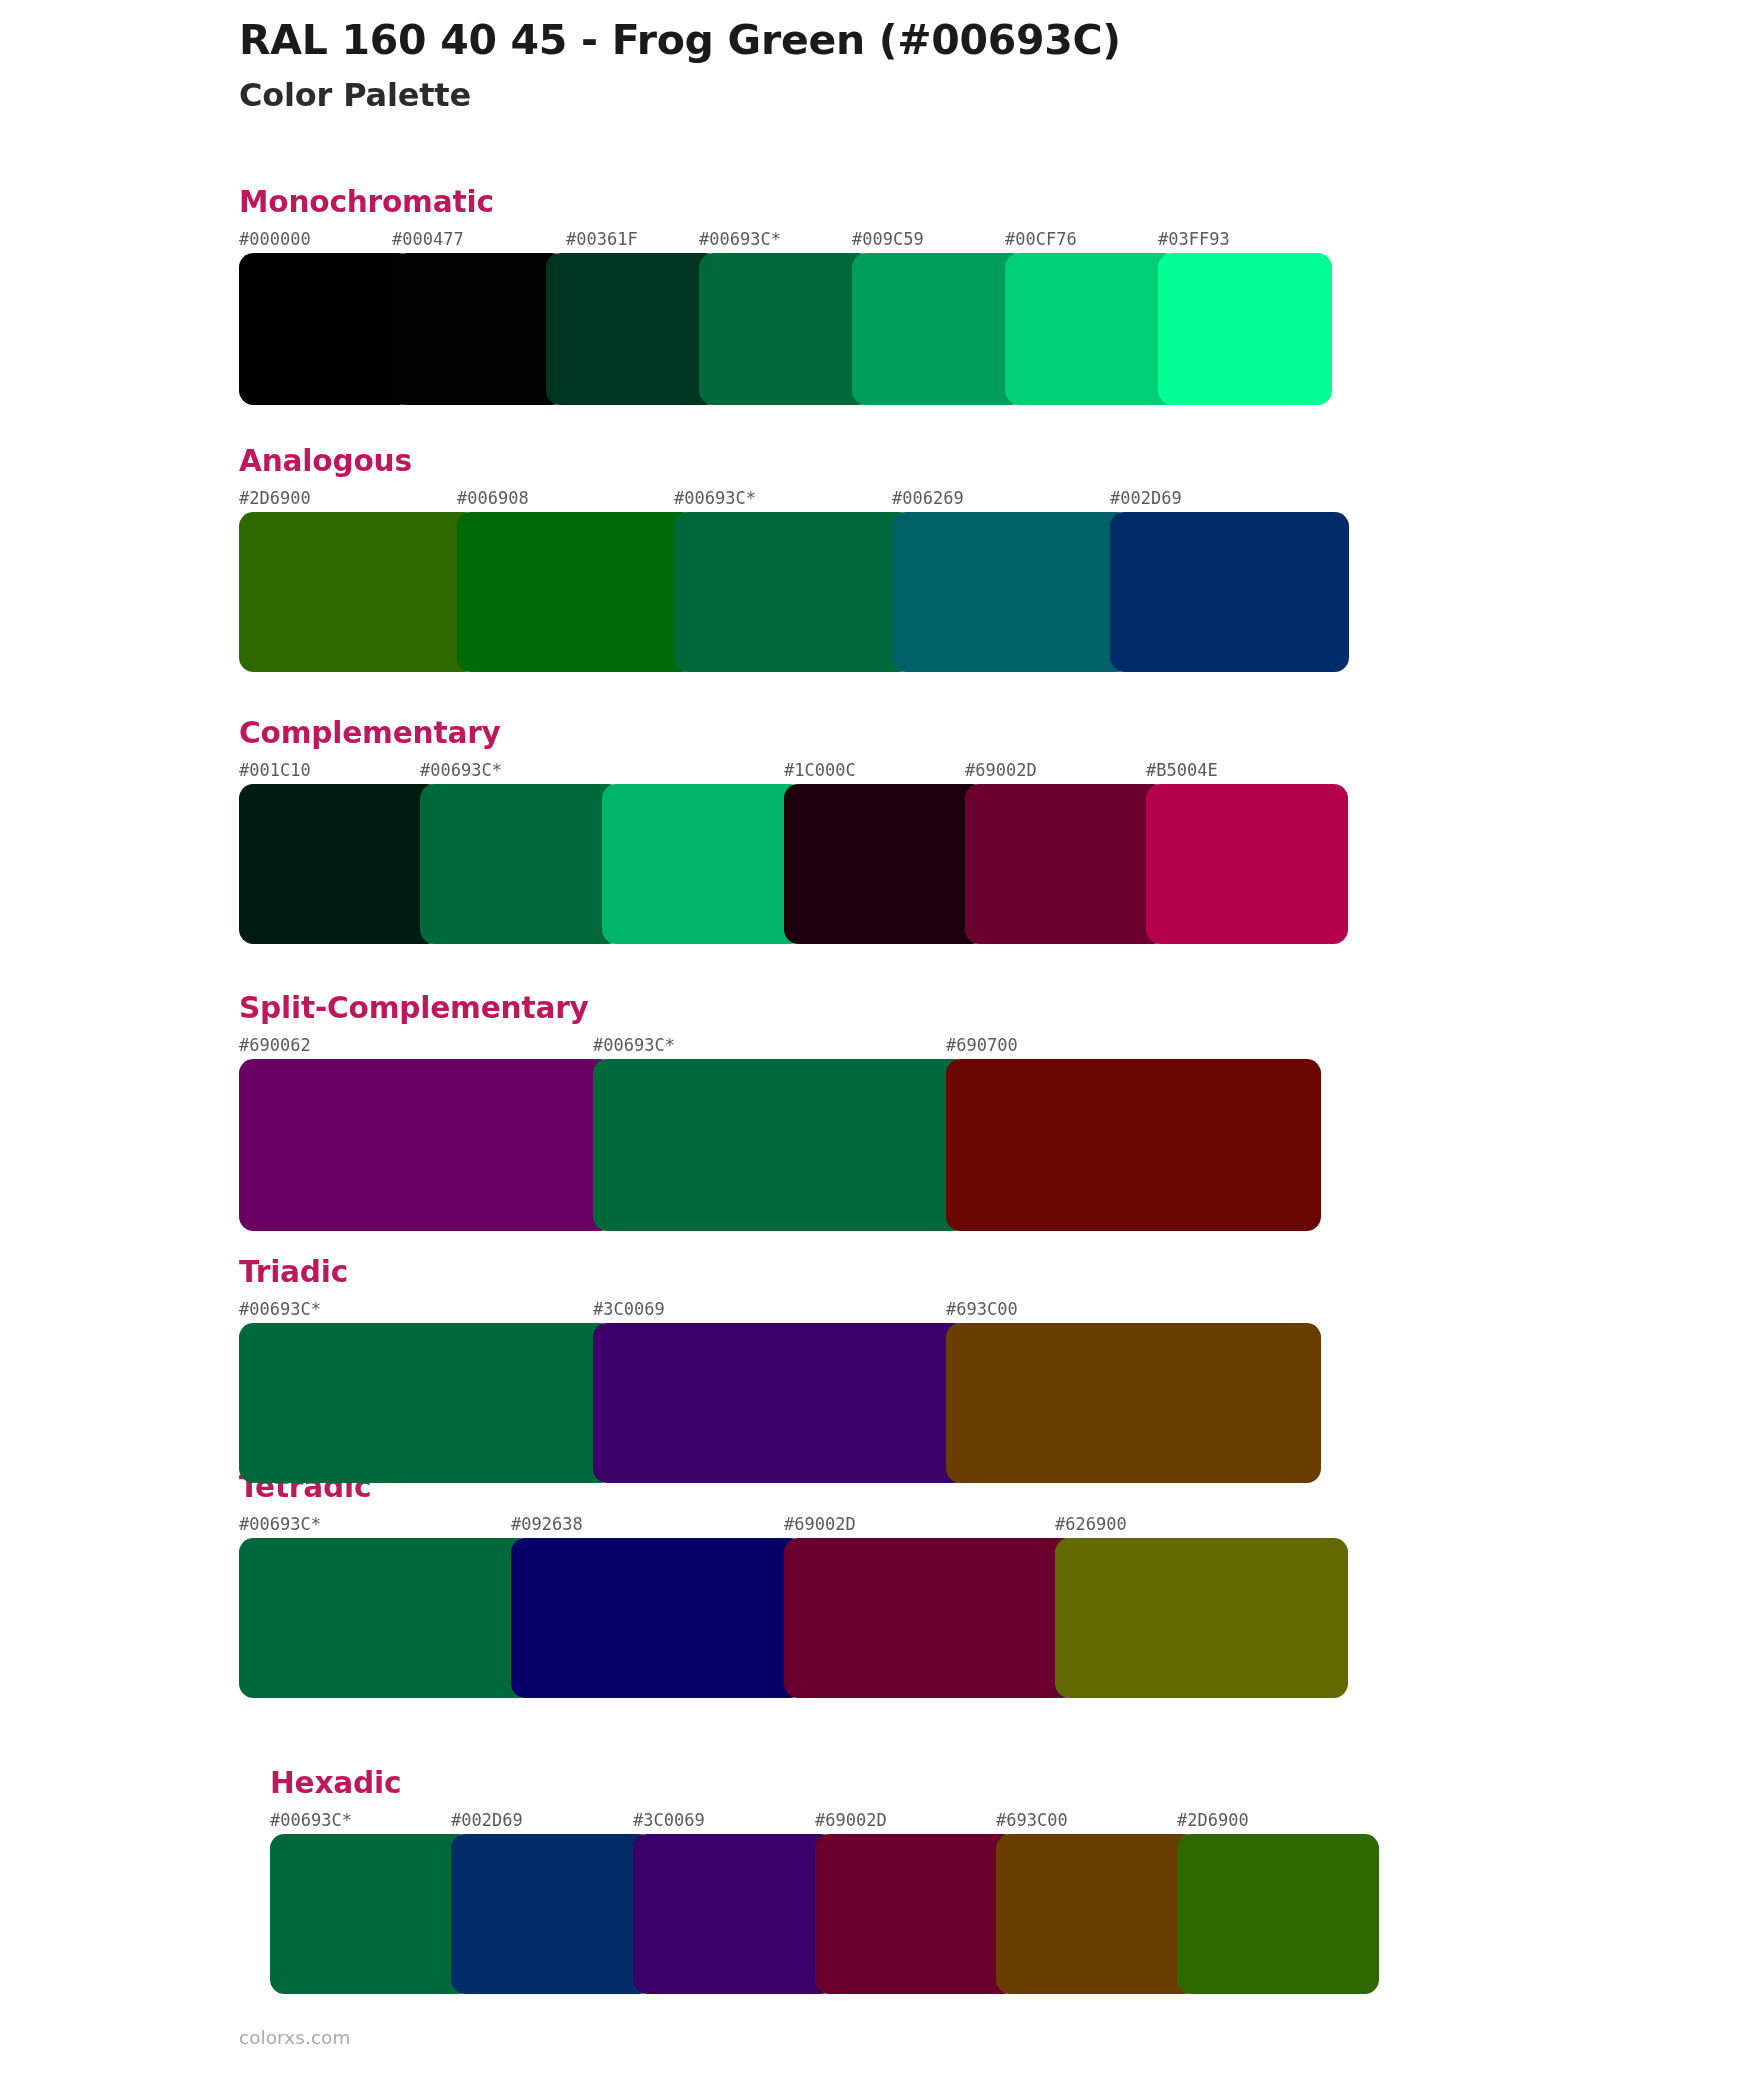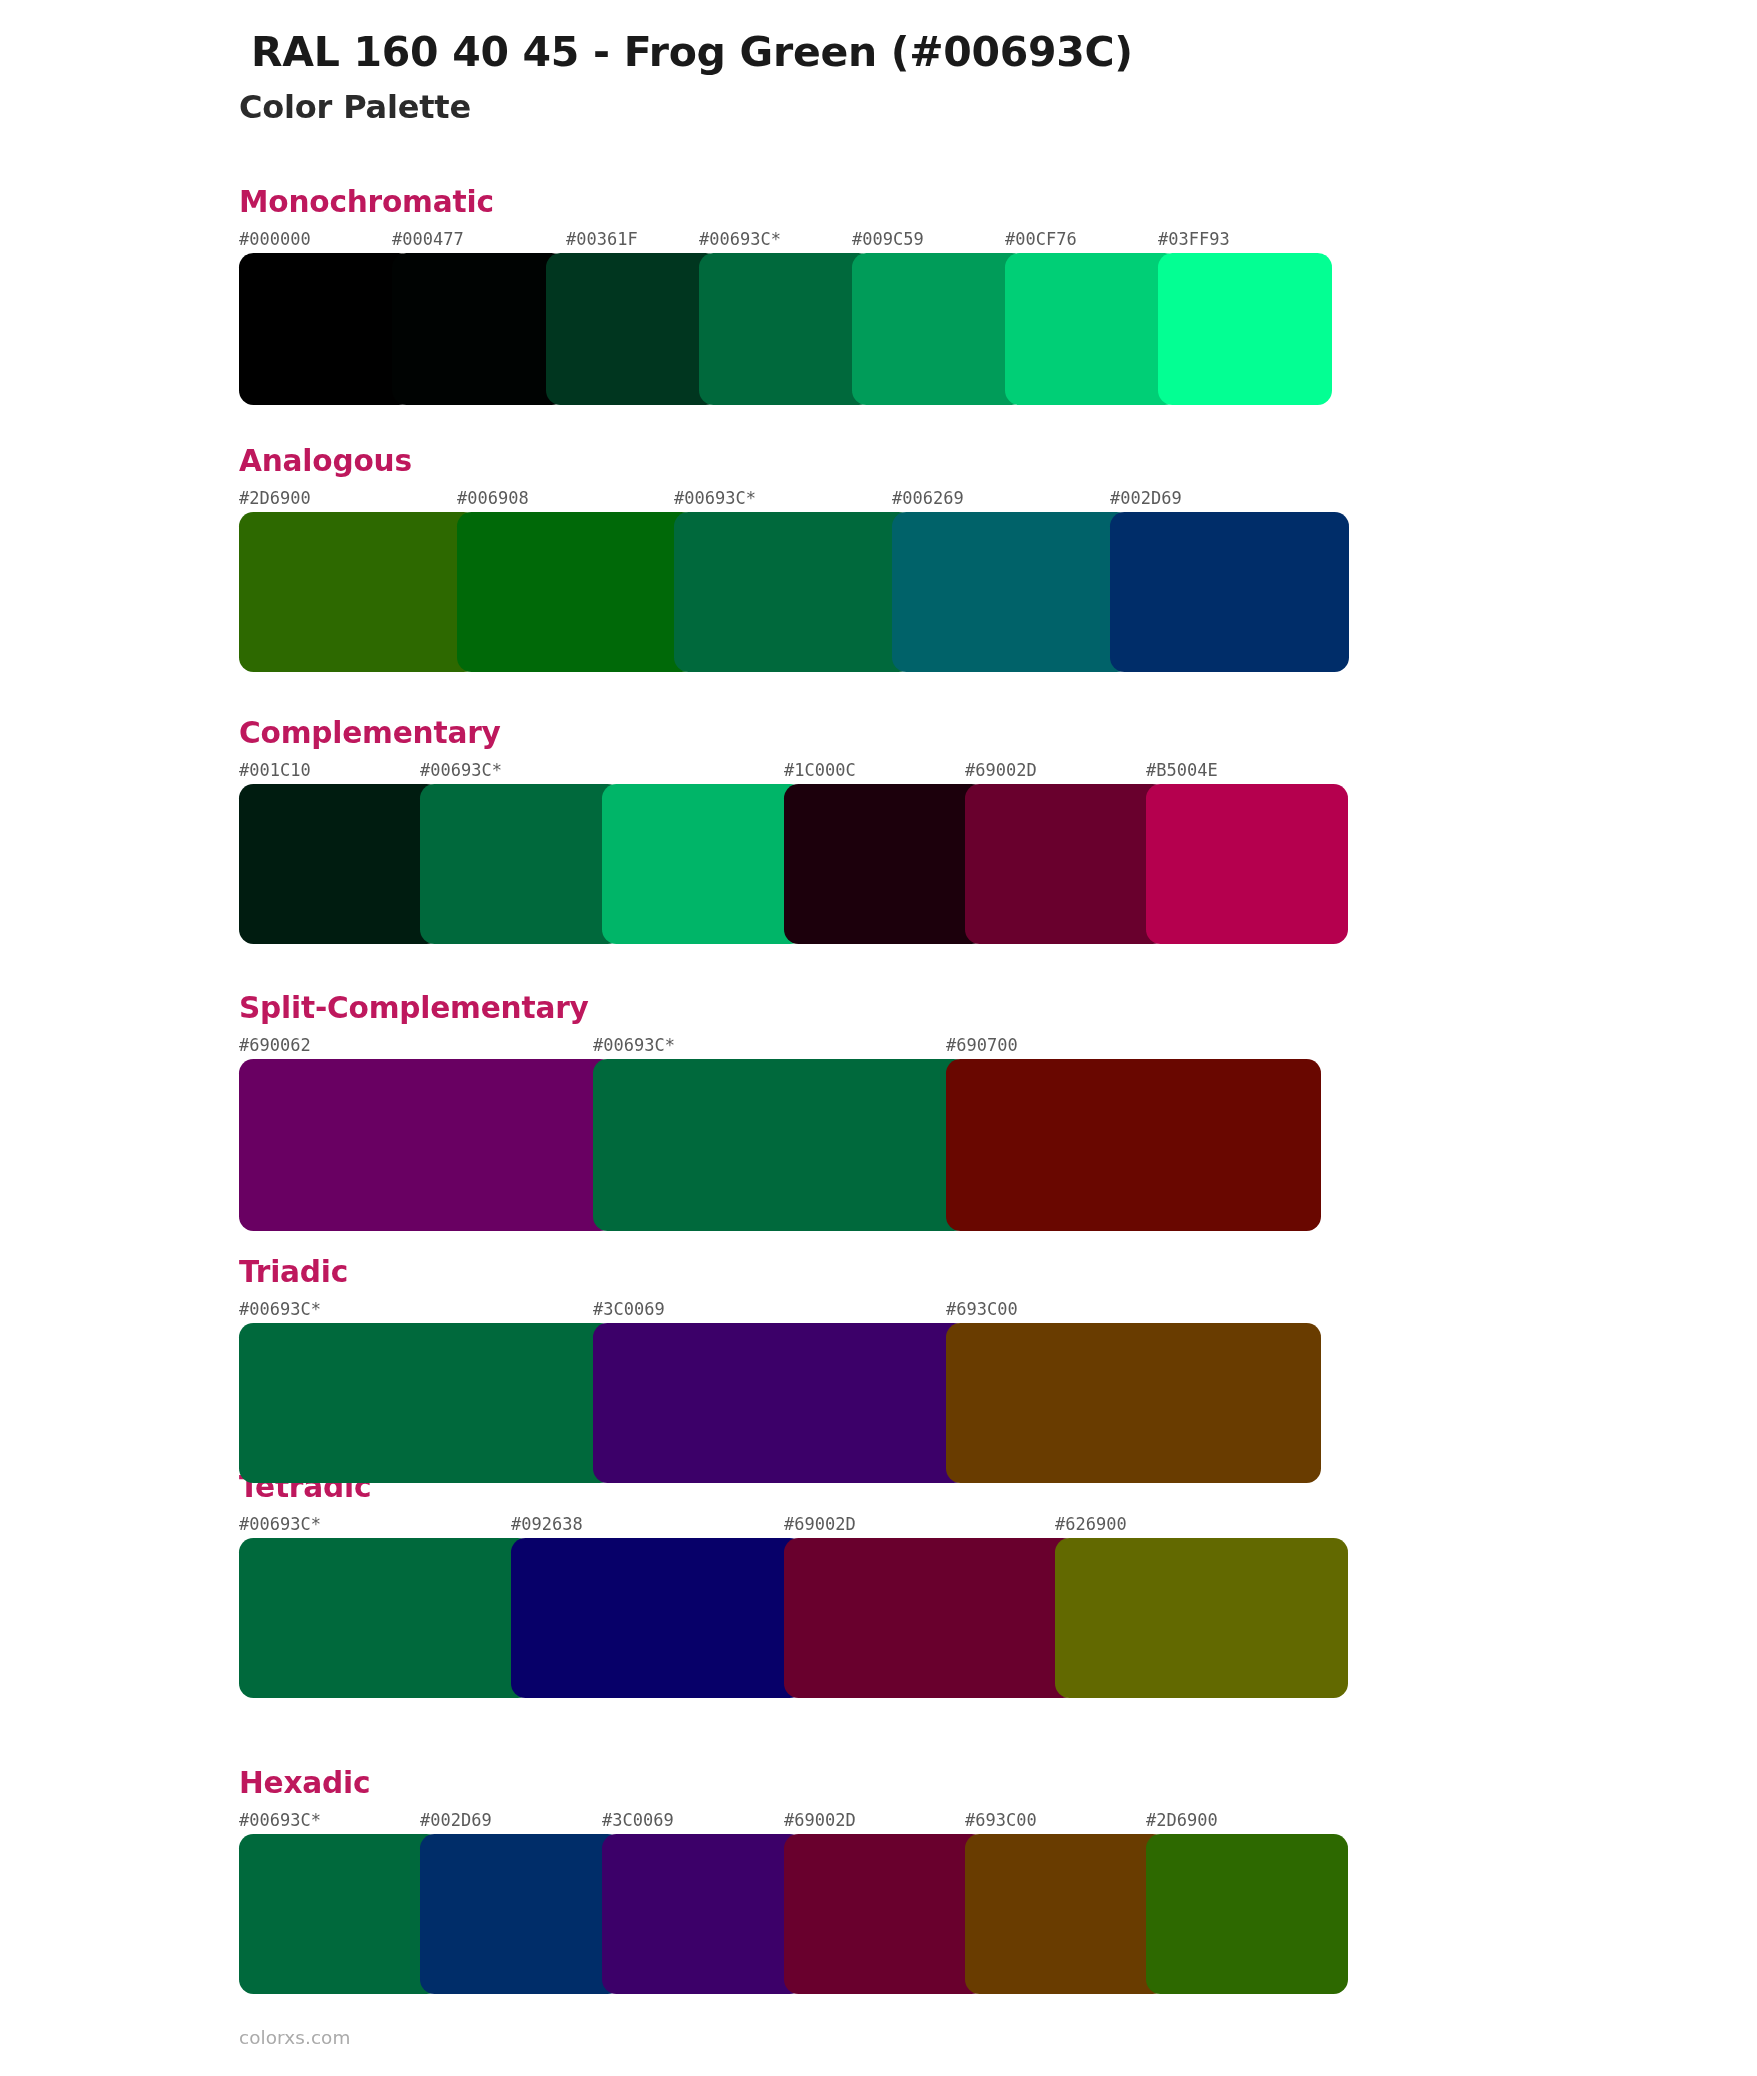--- a/index.html
+++ b/index.html
@@ -31,21 +31,21 @@
     top: 16px;
     width: 1358px;
   }
   .page-title {
     font-family: "DejaVu Sans", sans-serif;
     font-size: 41px;
     font-weight: 700;
     color: #1a1a1a;
     letter-spacing: -0.3px;
     line-height: 1.18;
-    margin: 12px;
+    margin: 0;
     white-space: nowrap;
   }
   .page-subtitle {
     font-family: "DejaVu Sans", sans-serif;
     font-size: 32px;
     font-weight: 700;
     color: #2b2b2b;
     letter-spacing: -0.2px;
     line-height: 1.2;
     margin: 11.2px 0 0 0;
@@ -235,21 +235,21 @@
             <span class="swatch-label" style="left: 816px;">#626900</span>
           </div>
           <div class="swatch-strip" style="height: 160px; width: 1089px;">
             <div class="swatch" title="#00693C*" style="left: 0px; width: 293px; height: 160px; background: rgb(0, 105, 60); z-index: 1;"></div>
             <div class="swatch" title="#070069" style="left: 272px; width: 293px; height: 160px; background: rgb(7, 0, 105); z-index: 2;"></div>
             <div class="swatch" title="#69002D" style="left: 545px; width: 293px; height: 160px; background: rgb(105, 0, 45); z-index: 3;"></div>
             <div class="swatch" title="#626900" style="left: 816px; width: 293px; height: 160px; background: rgb(98, 105, 0); z-index: 4;"></div>
           </div>
         </div>
       </div>
-      <div class="section" style="top: 1769px;">
+      <div class="section" style="top: 1769px; margin-left: 31px;">
         <div class="section-title">Hexadic</div>
         <div class="swatch-row">
           <div class="swatch-labels">
             <span class="swatch-label" style="left: 0px;">#00693C*</span>
             <span class="swatch-label" style="left: 181px;">#002D69</span>
             <span class="swatch-label" style="left: 363px;">#3C0069</span>
             <span class="swatch-label" style="left: 545px;">#69002D</span>
             <span class="swatch-label" style="left: 726px;">#693C00</span>
             <span class="swatch-label" style="left: 907px;">#2D6900</span>
           </div>

